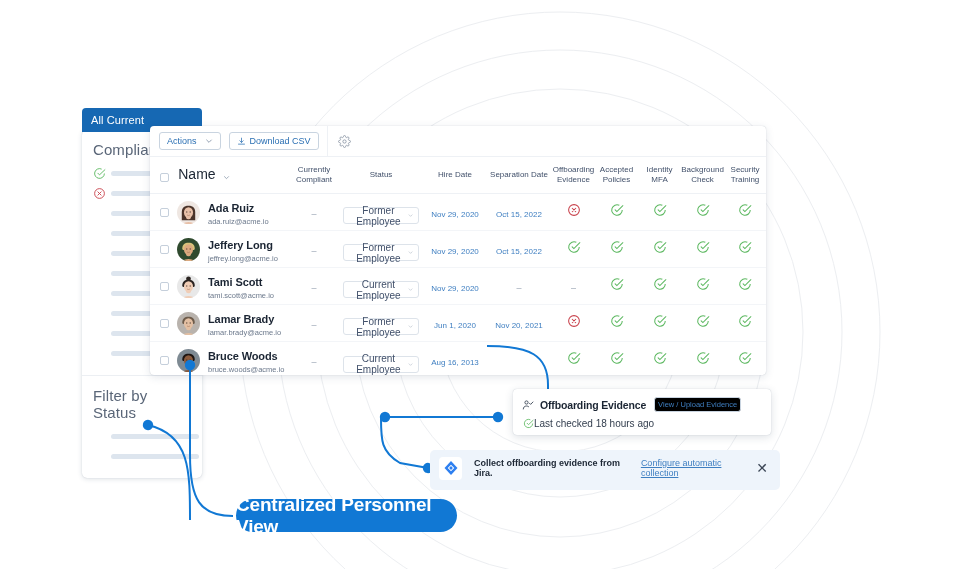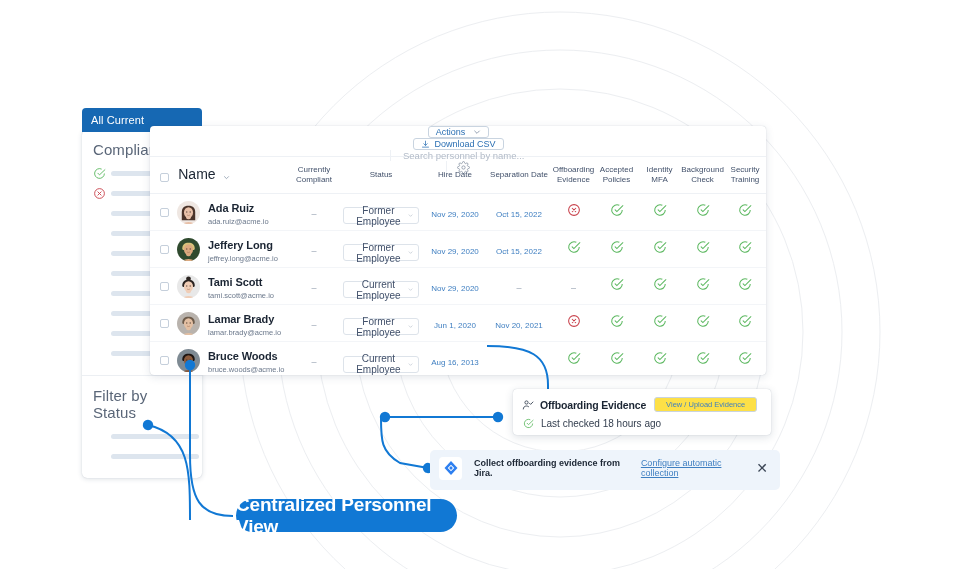--- a/index.html
+++ b/index.html
@@ -36,21 +36,21 @@
   .bar.ind { margin-left: 18px; }
   .bar.w88 { width: 88px; flex: none; }
 
   
   #table-card {
     position: absolute; left: 150px; top: 126px; width: 616px; height: 249px;
     background: #fff; border-radius: 4px;
     box-shadow: 0 2px 9px rgba(40,60,90,.13), 0 0 1px rgba(40,60,90,.3);
     z-index: 4; overflow: hidden;
   }
-  #toolbar { height: 31px; display: flex; align-items: center; padding: 0 0 0 9px; border-bottom: 1px solid #eef1f5; flex-direction: column; }
+  #toolbar { height: 31px; display: flex; align-items: center; padding: 0 0 0 9px; border-bottom: 1px solid #eef1f5; }
   .tb-btn {
     height: 18px; border: 1px solid #c9d4e0; border-radius: 3px; background: #fff;
     color: #2a6fb3; font-size: 9px; display: inline-flex; align-items: center;
     padding: 0 7px; margin-right: 8px; white-space: nowrap;
   }
   .tb-btn .chev { margin-left: 8px; font-size: 7px; color: #7f8fa3; }
   .tb-btn .dl { margin-right: 4px; font-size: 9px; }
   #search-wrap { flex: 1; height: 31px; display: flex; align-items: center; border-left: 1px solid #eef1f5; padding-left: 12px; }
   #search-input {
     border: none; outline: none; background: transparent; width: 100%;
@@ -87,25 +87,25 @@
   #evidence-card {
     position: absolute; left: 513px; top: 389px; width: 258px; height: 46px;
     background: #fff; border-radius: 4px;
     box-shadow: 0 2px 9px rgba(40,60,90,.16), 0 0 1px rgba(40,60,90,.3);
     z-index: 6; padding: 8px 9px;
   }
   .ev-row1 { display: flex; align-items: center; }
   .ev-title { font-size: 10.5px; font-weight: 700; color: #1b2533; margin-left: 6px; letter-spacing: -.15px; text-align: right; }
   .ev-btn {
     margin-left: 8px; height: 15px; border: 1px solid #c9d4e0; border-radius: 3px;
-    background: #fde047; color: #3f7fc1; font-size: 7.5px; display: inline-flex;
-    align-items: center; padding: 0 11px; white-space: nowrap;
+    background: #000000; color: #3f7fc1; font-size: 7.5px; display: inline-flex;
+    align-items: center; padding: 0 3px; white-space: nowrap;
   }
   .ev-row2 { display: flex; align-items: center; margin-top: 6px; margin-left: 1px; }
-  .ev-sub { font-size: 10px; color: #333e4e; margin-left: 7px; }
+  .ev-sub { font-size: 10px; color: #333e4e; }
 
   
   #jira-bar {
     position: absolute; left: 430px; top: 450px; width: 350px; height: 40px;
     background: #eef4fb; border-radius: 5px; display: flex; align-items: center;
     padding: 0 12px 4px 9px; z-index: 6;
   }
   #jira-icon { width: 23px; height: 23px; background: #fff; border-radius: 4px; display: flex; align-items: center; justify-content: center; flex: 0 0 23px; }
   .jira-text { font-size: 9px; font-weight: 700; color: #1b2533; margin-left: 12px; }
   .jira-link { font-size: 9px; color: #3f7fc1; text-decoration: underline; margin-left: 7px; }
@@ -212,23 +212,20 @@
         <span>Actions</span>
         <svg class="chev" width="8" height="8" viewBox="0 0 24 24" fill="none" stroke="#7f8fa3" stroke-width="2.5">
             <path d="M5 9l7 7 7-7" stroke-linecap="round"></path>
           </svg>
       </div>
       <div class="tb-btn">
         <svg class="dl" width="9" height="9" viewBox="0 0 24 24" fill="none" stroke="#2a6fb3" stroke-width="2">
             <path d="M12 3v11M7.5 10l4.5 4.5L16.5 10M4 19h16" stroke-linecap="round" stroke-linejoin="round"></path>
           </svg>
         <span>Download CSV</span>
-      </div>
-      <div id="search-wrap">
-        <input id="search-input" value="" placeholder="Search personnel by name..." style="">
       </div>
       <div id="gear-cell">
         <svg width="13" height="13" viewBox="0 0 24 24" fill="none" stroke="#8d98a7" stroke-width="1.6">
           <circle cx="12" cy="12" r="3"></circle>
           <path d="M19.4 15a1.65 1.65 0 0 0 .33 1.82l.06.06a2 2 0 1 1-2.83 2.83l-.06-.06a1.65 1.65 0 0 0-1.82-.33 1.65 1.65 0 0 0-1 1.51V21a2 2 0 1 1-4 0v-.09A1.65 1.65 0 0 0 9 19.4a1.65 1.65 0 0 0-1.82.33l-.06.06a2 2 0 1 1-2.83-2.83l.06-.06A1.65 1.65 0 0 0 4.6 15a1.65 1.65 0 0 0-1.51-1H3a2 2 0 1 1 0-4h.09A1.65 1.65 0 0 0 4.6 9a1.65 1.65 0 0 0-.33-1.82l-.06-.06a2 2 0 1 1 2.83-2.83l.06.06A1.65 1.65 0 0 0 9 4.6a1.65 1.65 0 0 0 1-1.51V3a2 2 0 1 1 4 0v.09a1.65 1.65 0 0 0 1 1.51 1.65 1.65 0 0 0 1.82-.33l.06-.06a2 2 0 1 1 2.83 2.83l-.06.06A1.65 1.65 0 0 0 19.4 9v0a1.65 1.65 0 0 0 1.51 1H21a2 2 0 1 1 0 4h-.09a1.65 1.65 0 0 0-1.51 1z"></path>
         </svg>
       </div>
     </div>
 
     <table>

